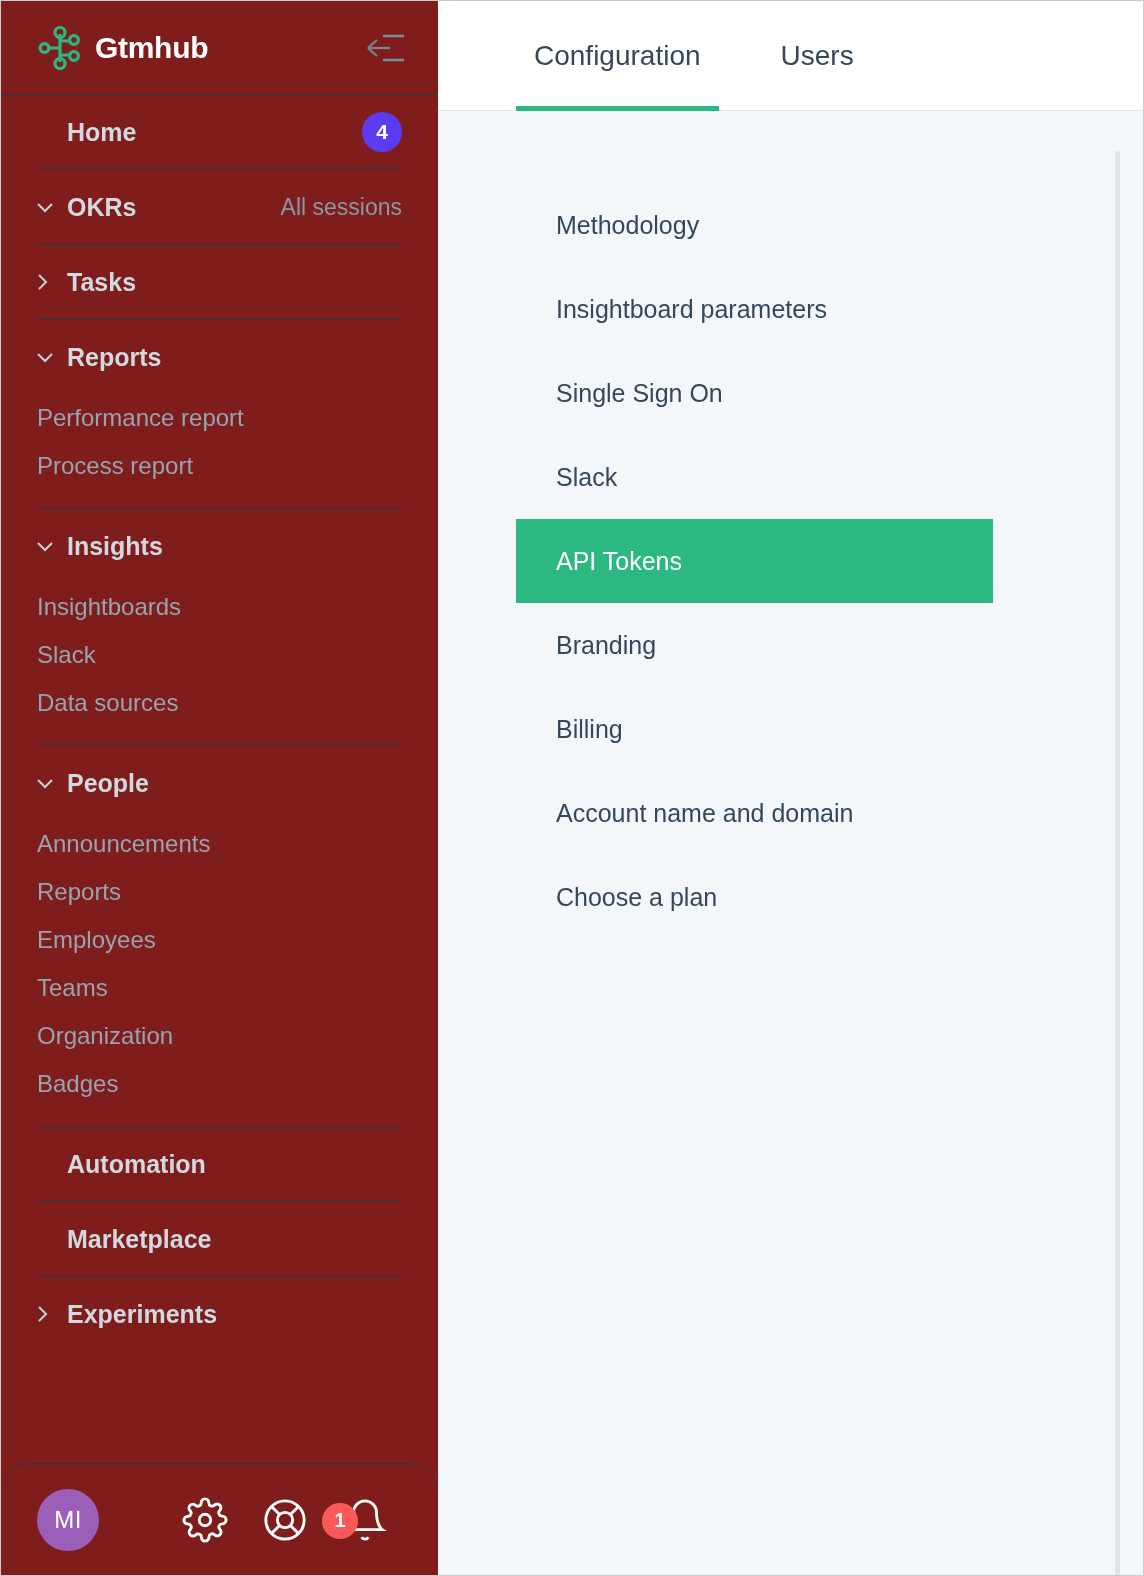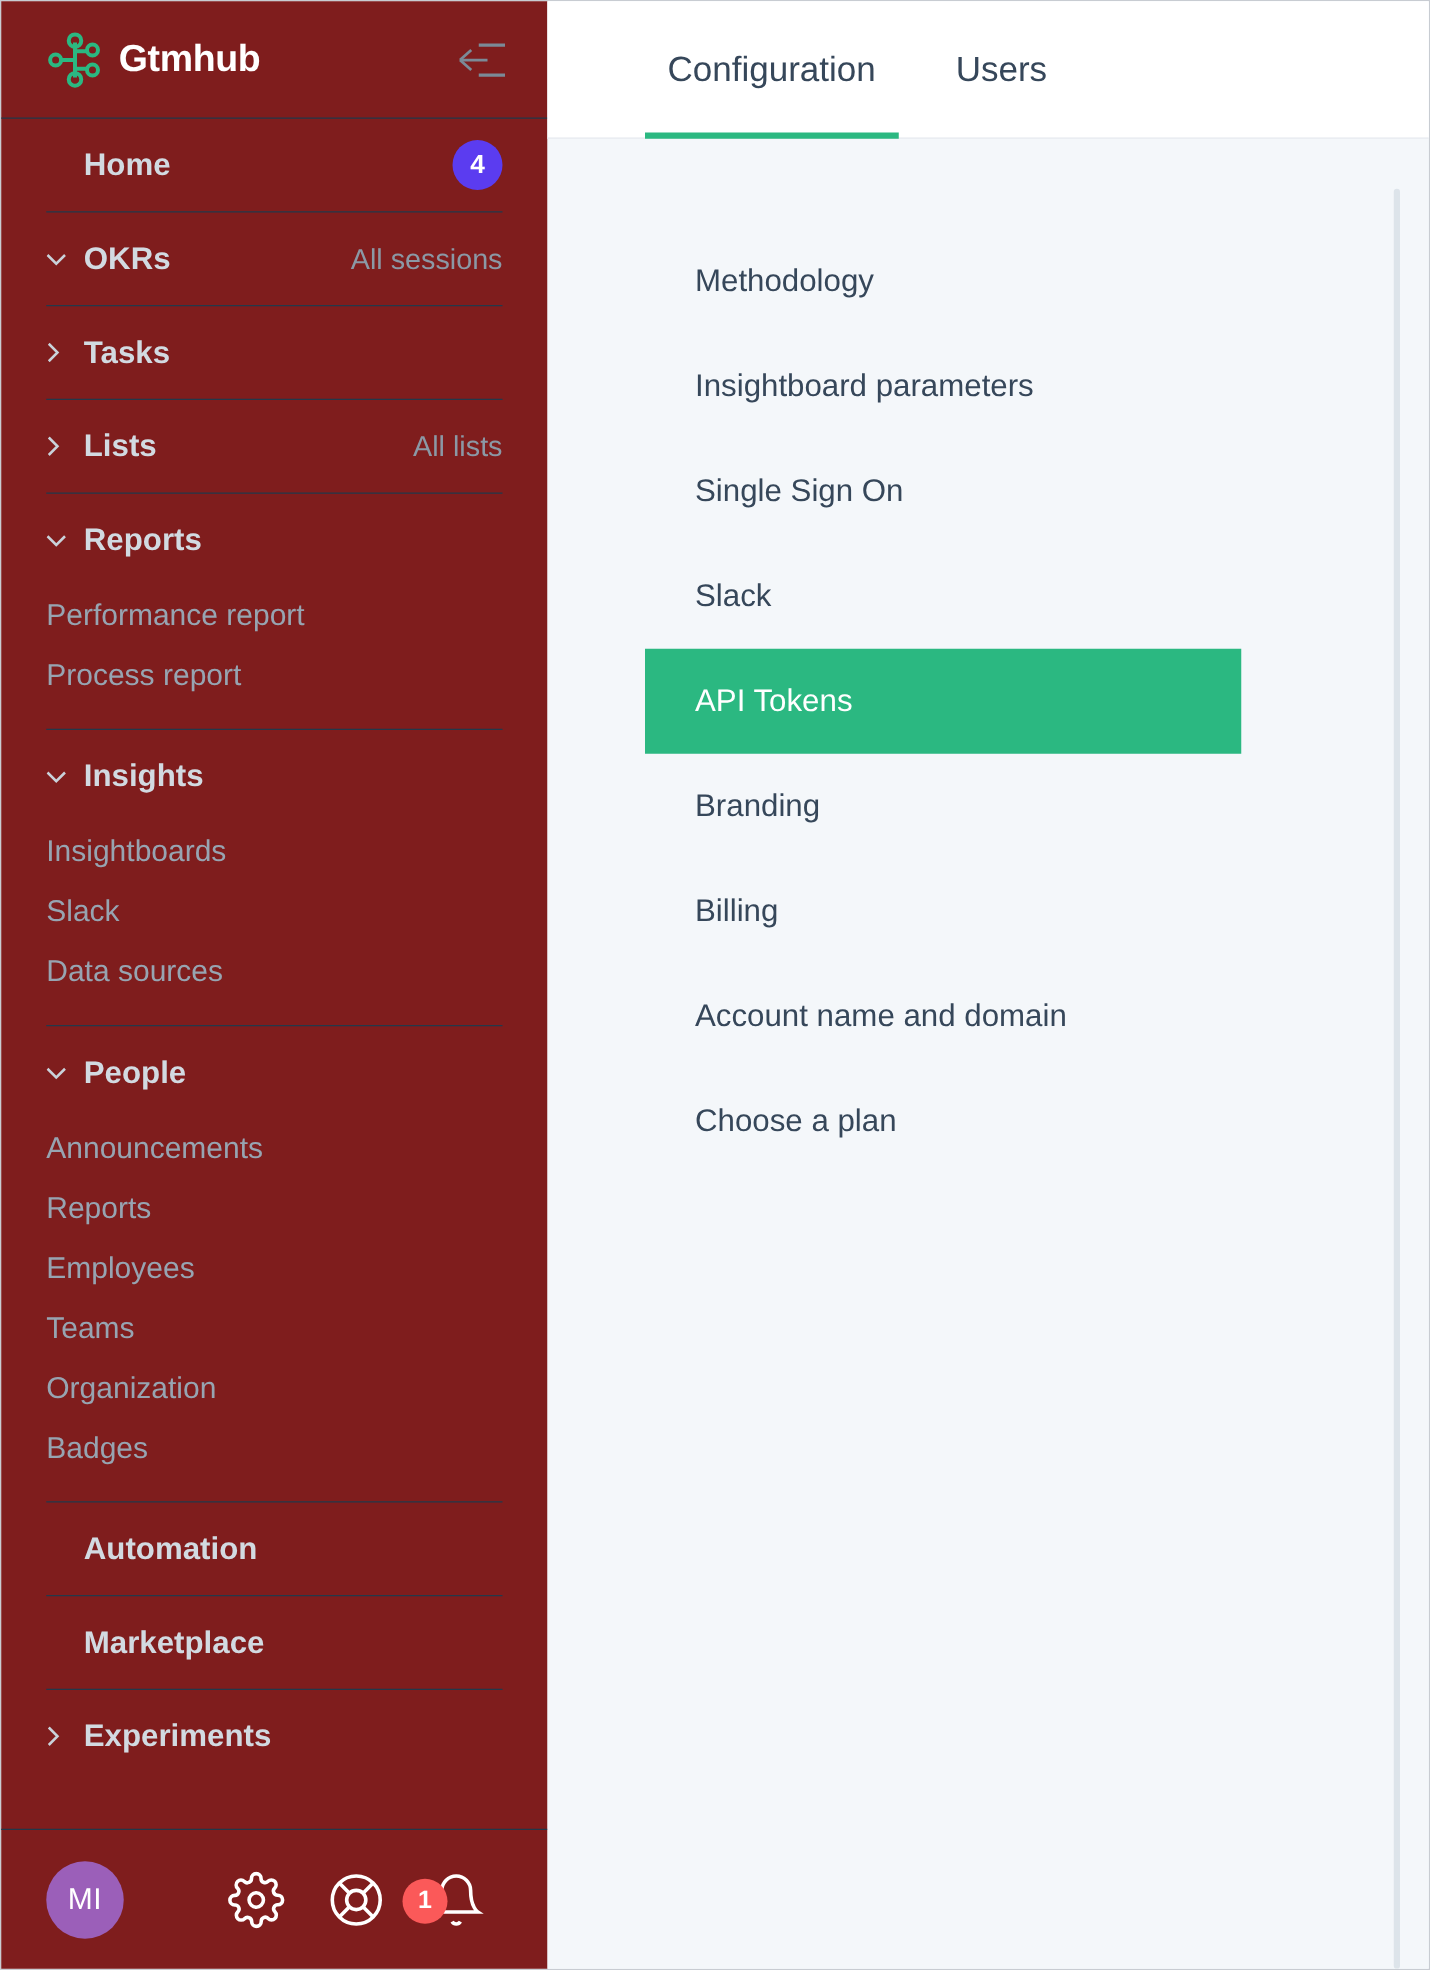--- a/index.html
+++ b/index.html
@@ -117,20 +117,21 @@
     white-space: nowrap;
   }
 
   .sb-footer {
     height: 112px;
     flex: 0 0 112px;
     border-top: 1px solid #22384a;
     display: flex;
     align-items: center;
     padding: 0 36px;
+    border-radius: 31px;
   }
   .avatar {
     width: 62px; height: 62px;
     border-radius: 50%;
     background: #9b5fb9;
     color: #ffffff;
     font-size: 24px;
     display: flex;
     align-items: center;
     justify-content: center;
@@ -170,20 +171,21 @@
     min-width: 0;
   }
   .tabbar {
     height: 110px;
     flex: 0 0 110px;
     background: #ffffff;
     display: flex;
     align-items: flex-start;
     padding-left: 78px;
     border-bottom: 1px solid #e3e8ee;
+    gap: 16px;
   }
   .tab {
     position: relative;
     height: 110px;
     display: flex;
     align-items: center;
     padding: 0 18px;
     color: #36475a;
     font-size: 28px;
     cursor: pointer;
@@ -291,31 +293,20 @@
         <div class="nav-top">
           <span class="chev">
             <svg width="11" height="16" viewBox="0 0 11 16">
                 <path d="M2 1 L9 8 L2 15" stroke="#c9d2da" stroke-width="2" fill="none"></path>
               </svg>
           </span>
           <span class="nav-label">Tasks</span>
         </div>
       </div>
 
-      <div class="nav-group">
-        <div class="nav-top">
-          <span class="chev">
-            <svg width="11" height="16" viewBox="0 0 11 16">
-                <path d="M2 1 L9 8 L2 15" stroke="#c9d2da" stroke-width="2" fill="none"></path>
-              </svg>
-          </span>
-          <span class="nav-label">Lists</span>
-          <span class="nav-right">All lists</span>
-        </div>
-      </div>
 
       <div class="nav-group">
         <div class="nav-top">
           <span class="chev">
             <svg width="16" height="11" viewBox="0 0 16 11">
                 <path d="M1 2 L8 9 L15 2" stroke="#c9d2da" stroke-width="2" fill="none"></path>
               </svg>
           </span>
           <span class="nav-label">Reports</span>
         </div>

